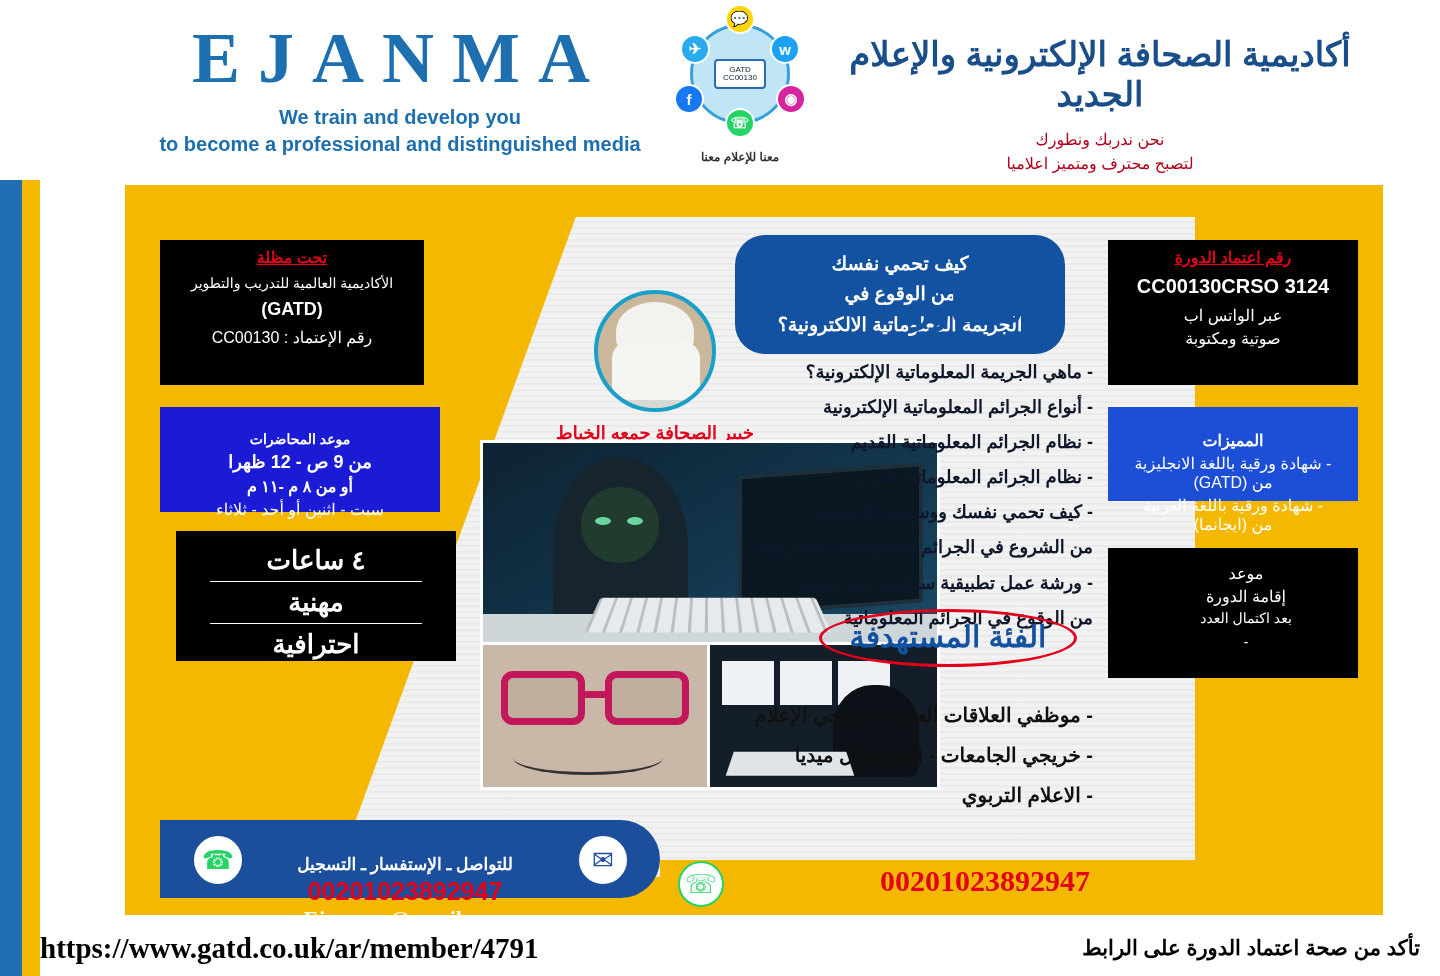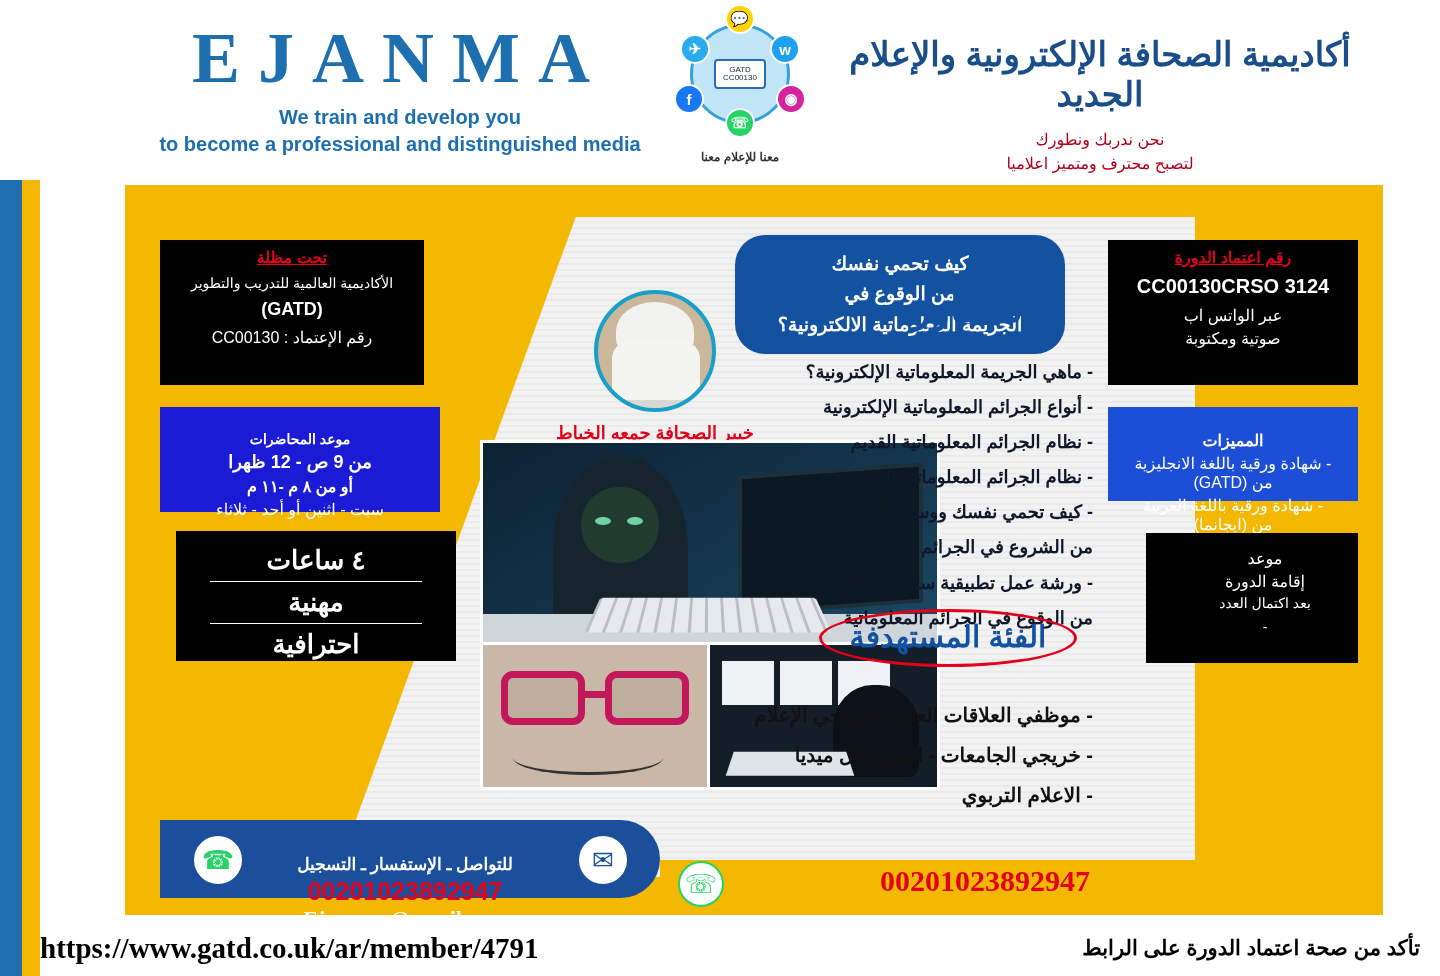--- a/index.html
+++ b/index.html
@@ -77,21 +77,21 @@
     direction: rtl; padding: 24px;
   }
   .ul-red { color: #e2001a; text-decoration: underline; font-weight: 700; }
 
   #box-umbrella { left: 25px; top: 45px; width: 264px; height: 145px; }
   #box-time     { left: 25px; top: 212px; width: 280px; height: 105px; background:#1b1bd6; }
   #box-hours    { left: 25px; top: 336px; width: 280px; height: 130px; margin-left: 16px; }
 
   #box-accred   { right: 15px; top: 45px; width: 250px; height: 145px; }
   #box-features { right: 15px; top: 212px; width: 250px; height: 94px; background:#1d4ed8; }
-  #box-date     { right: 15px; top: 338px; width: 212px; height: 130px; padding-left: 32px; }
+  #box-date     { right: 15px; top: 353px; width: 250px; height: 130px; padding-left: 32px; }
 
   
   .center-white {
     position: absolute; left: 200px; top: 22px; width: 860px; height: 660px;
     background: #f2f2f2;
     clip-path: polygon(28% 0%, 100% 0%, 100% 100%, 0% 100%);
   }
   .center-deco {
     position: absolute; left: 200px; top: 22px; width: 860px; height: 660px;
     background: repeating-linear-gradient(0deg, rgba(0,0,0,0.03) 0 2px, transparent 2px 6px);

